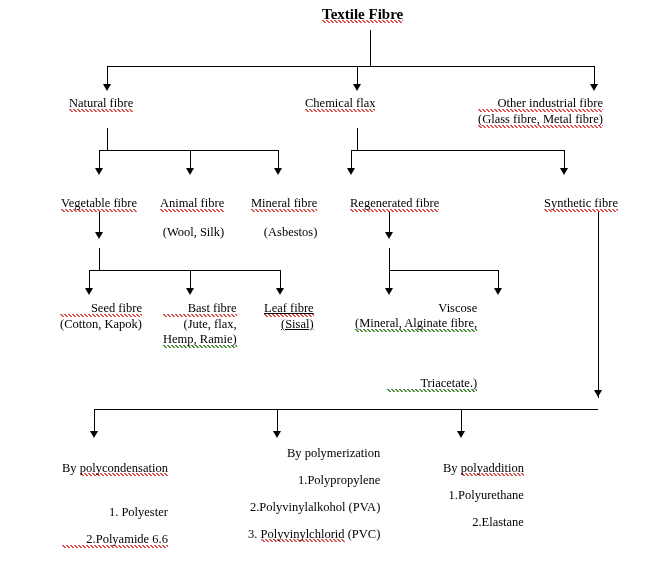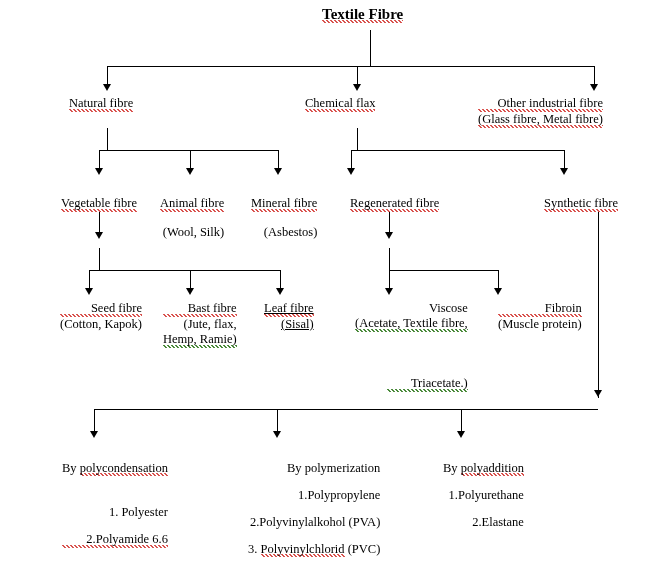--- a/index.html
+++ b/index.html
@@ -163,46 +163,42 @@
     <span class="l1 sq">Bast fibre</span>
     <span class="l2">(Jute, flax,</span>
     <span class="l2 sq sqg">Hemp, Ramie)</span>
   </div>
   <div class="node" style="left:264px; top:301px;text-decoration:underline;">
     <span class="l1 sq">Leaf fibre</span>
     <span class="l2">(Sisal)</span>
   </div>
   <div class="node" style="left:355px; top:301px;">
     <span class="l1">Viscose</span>
-    <span class="l2 sq sqg">(Acetate, Textile fibre,</span>
+    <span class="l2 sq sqg">(Mineral, Alginate fibre,</span>
     <span class="l2 sq sqg" style="margin-left:32px;margin-top:44px;">Triacetate.)</span>
-  </div>
-  <div class="node" style="left:498px; top:301px;">
-    <span class="l1 sq">Fibroin</span>
-    <span class="l2">(Muscle protein)</span>
   </div>
 
   <div class="vl" style="left:598px; top:212px; height:186px;"></div>
   <div class="arrow" style="left:594px; top:390px;"></div>
 
   <div class="hl" style="left:94px; top:409px; width:504px;"></div>
   <div class="vl" style="left:94px; top:409px; height:24px;"></div>
   <div class="arrow" style="left:90px; top:431px;"></div>
   <div class="vl" style="left:277px; top:409px; height:24px;"></div>
   <div class="arrow" style="left:273px; top:431px;"></div>
   <div class="vl" style="left:461px; top:409px; height:24px;"></div>
   <div class="arrow" style="left:457px; top:431px;"></div>
 
   <div class="node" style="left:62px; top:461px;">
     <span class="l1">By <span class="sq">polycondensation</span></span>
     <span class="l2" style="margin-top:29px;">1. Polyester</span>
     <span class="l2 sq" style="margin-top:12px;">2.Polyamide 6.6</span>
   </div>
 
-  <div class="node" style="left:248px; top:461px;">
+  <div class="node" style="left:248px; top:446px;">
     <span class="l1">By <span>polymerization</span></span>
     <span class="l2" style="margin-top:12px;">1.Polypropylene</span>
     <span class="l2" style="margin-top:12px;">2.Polyvinylalkohol (PVA)</span>
     <span class="l2" style="margin-top:12px;">3. <span class="sq">Polyvinylchlorid</span> (PVC)</span>
   </div>
 
   <div class="node" style="left:443px; top:461px;">
     <span class="l1">By <span class="sq">polyaddition</span></span>
     <span class="l2" style="margin-top:12px;">1.Polyurethane</span>
     <span class="l2" style="margin-top:12px;">2.Elastane</span>

